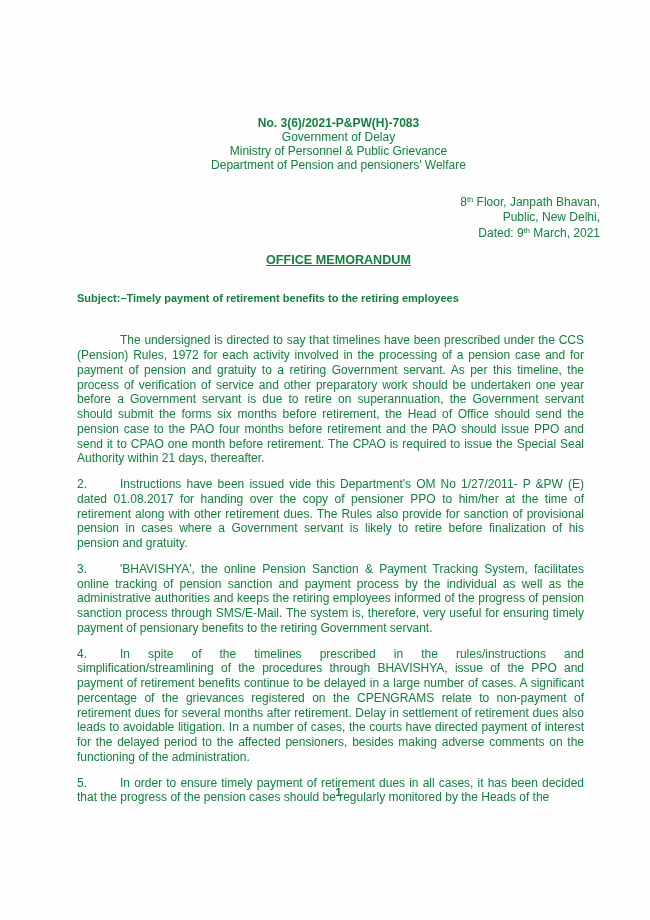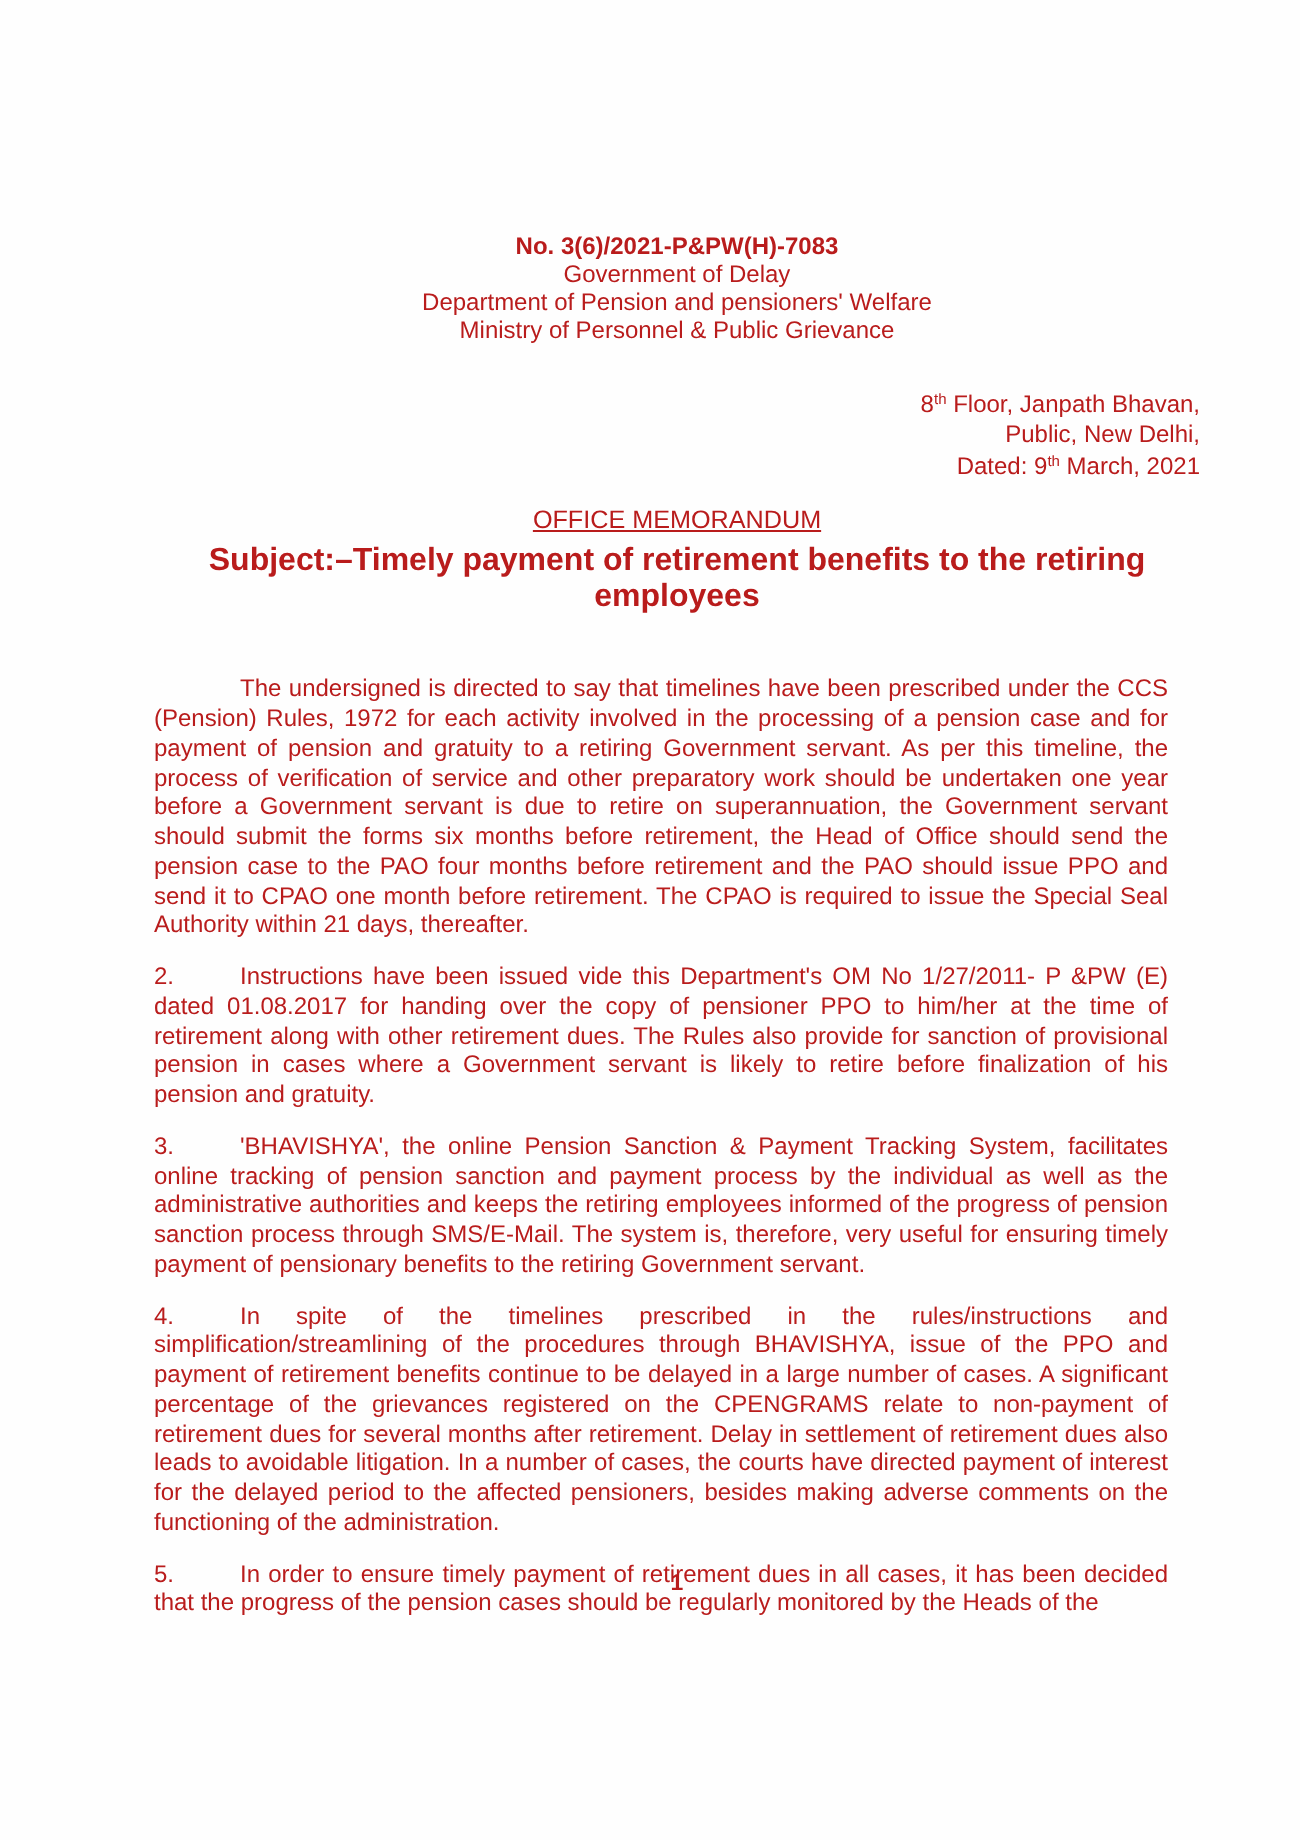--- a/index.html
+++ b/index.html
@@ -2,21 +2,21 @@
 <html><head>
 <meta charset="utf-8">
 <style>
   html, body { margin: 0; padding: 0; background: #ffffff; }
   .sheet {
     position: relative;
     width: 650px;
     height: 920px;
     background: #fefefe;
     font-family: "Liberation Sans", sans-serif;
-    color: #b91c1c;
+    color: #15803d;
     overflow: hidden;
   }
   .doc {
     position: absolute;
     left: 77px;
     top: 117px;
     width: 523px;
   }
   .ref-block {
     text-align: center;
@@ -31,30 +31,29 @@
     line-height: 14.9px;
     margin-top: 20px;
   }
   sup.ord {
     font-size: 7.5px;
     vertical-align: 4px;
     font-weight: inherit;
   }
   .om-title {
     text-align: center;
-    font-weight: normal;
+    font-weight: bold;
     font-size: 12.6px;
     margin-top: 12px;
   }
   .om-title .underlined { text-decoration: underline; }
   .subject {
-    text-align: center;
     font-weight: bold;
-    font-size: 16px;
-    margin-top: 5px;
+    font-size: 11px;
+    margin-top: 25px;
   }
   .para {
     font-size: 12px;
     line-height: 14.75px;
     text-align: justify;
     margin: 0 16px 11px 0;
   }
   .para.first { margin-top: 29px; text-indent: 43px; }
   .pnum {
     display: inline-block;
@@ -73,22 +72,22 @@
 </style>
 </head>
 <body>
 
 <div class="sheet">
   <div class="doc">
 
     <div class="ref-block">
       <div class="ref-no">No. 3(6)/2021-P&amp;PW(H)-7083</div>
       <div class="org-line">Government of Delay</div>
+      <div class="org-line">Ministry of Personnel &amp; Public Grievance</div>
       <div class="org-line">Department of Pension and pensioners' Welfare</div>
-      <div class="org-line">Ministry of Personnel &amp; Public Grievance</div>
     </div>
 
     <div class="address-block">
       <div><span>8</span><sup class="ord">th</sup><span> Floor, Janpath Bhavan,</span></div>
       <div>Public, New Delhi,</div>
       <div><span>Dated:  9</span><sup class="ord">th</sup><span> March, 2021</span></div>
     </div>
 
     <div class="om-title">
       <span class="underlined">OFFICE MEMORANDUM</span>

